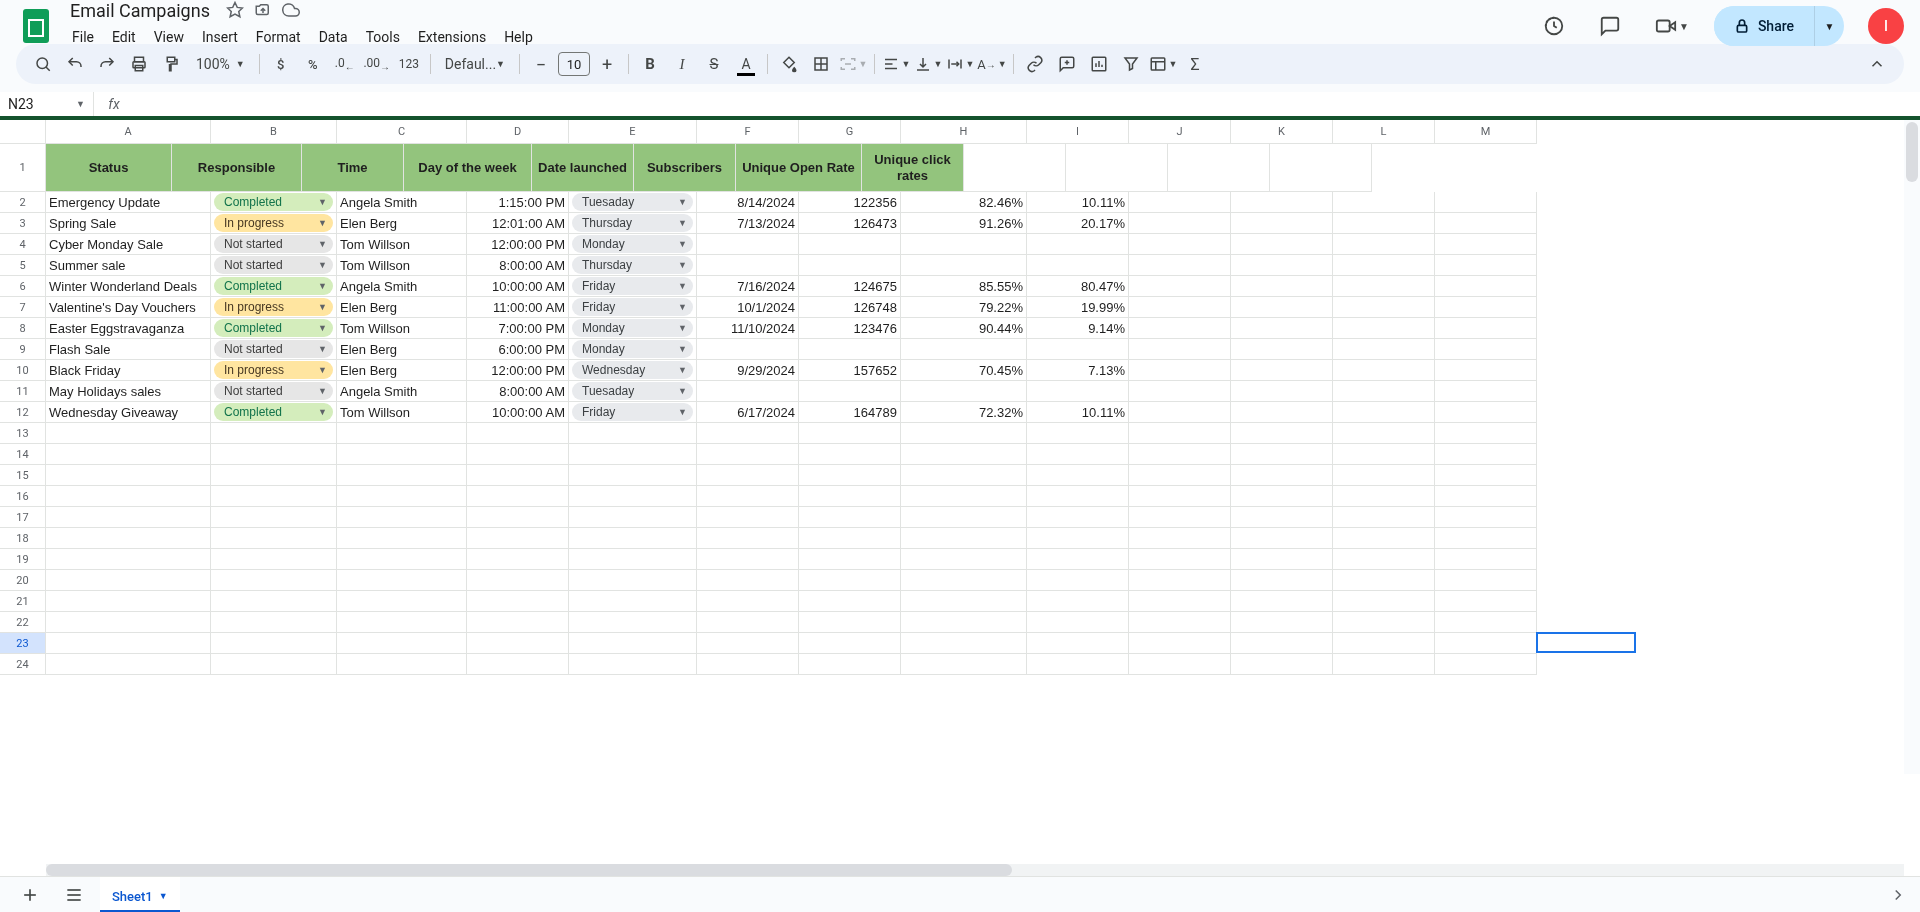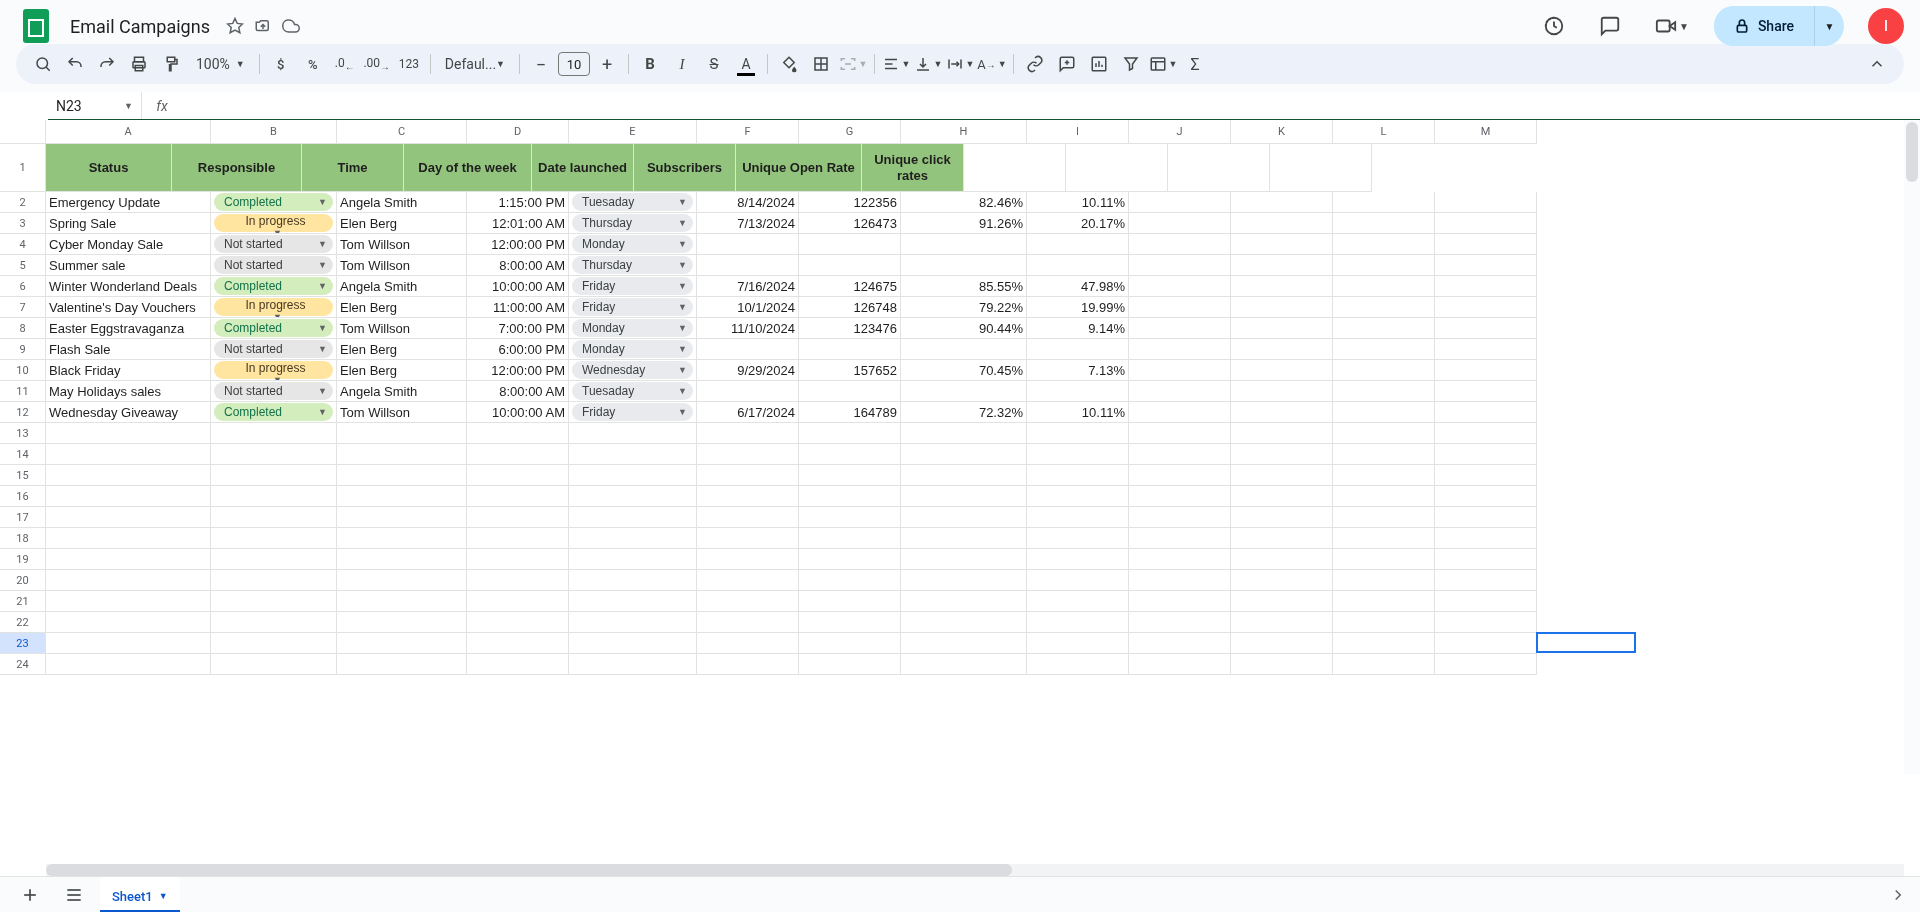--- a/index.html
+++ b/index.html
@@ -25,21 +25,21 @@
 .toolbar-wrap { padding: 0 16px 8px 16px; background: #f9fbfd; }
 .toolbar { background: #edf2fa; border-radius: 24px; height: 40px; display: flex; align-items: center; padding: 0 12px; gap: 2px; }
 .tb-btn { min-width: 30px; height: 30px; display: flex; align-items: center; justify-content: center; color: #444746; cursor: pointer; border-radius: 4px; font-size: 13px; }
 .tb-sep { width: 1px; height: 20px; background: #c7c7c7; margin: 0 4px; }
 .tb-zoom { font-size: 14px; padding: 0 8px; }
 .tb-font { font-size: 14px; padding: 0 8px; min-width: 70px; }
 .tb-fontsize-box { width: 32px; height: 24px; border: 1px solid #747775; border-radius: 4px; display: flex; align-items: center; justify-content: center; font-size: 13px; }
 .text-color-btn { position: relative; }
 .text-color-btn::after { content:""; position:absolute; bottom:3px; left:6px; right:6px; height:3px; background:#000; }
 
-.namebox-row { display: flex; align-items: center; height: 28px; border-bottom: 1px solid #14532d; margin-left: 48px; }
+.namebox-row { display: flex; align-items: center; height: 28px; border-bottom: 4px solid #14532d; }
 .namebox { width: 94px; padding: 0 8px; font-size: 14px; color: #1f1f1f; display:flex; align-items:center; justify-content:space-between; border-right: 1px solid #e1e3e1; height: 100%; }
 .fx-label { width: 40px; color: #5f6368; font-style: italic; text-align: center; }
 .formula-input { flex: 1; height: 100%; border: none; outline: none; font-size: 14px; padding: 0 6px; }
 
 .grid-container { position: relative; height: 654px; overflow: hidden; }
 .corner-box { position: absolute; left: 0; top: 0; width: 46px; height: 24px; background: #fff; border-right: 1px solid #e1e3e1; border-bottom: 1px solid #e1e3e1; z-index: 3; }
 .col-headers { position: absolute; left: 46px; top: 0; height: 24px; display: flex; z-index: 2; }
 .col-header { border-right: 1px solid #e1e3e1; border-bottom: 1px solid #e1e3e1; display: flex; align-items: center; justify-content: center; font-size: 11px; color: #5f6368; background: #fff; cursor: pointer; }
 .row-headers { position: absolute; left: 0; top: 24px; width: 46px; z-index: 2; }
 .row-header { height: 21px; border-right: 1px solid #e1e3e1; border-bottom: 1px solid #e1e3e1; display: flex; align-items: center; justify-content: center; font-size: 11px; color: #5f6368; background: #fff; cursor: pointer; }
@@ -48,21 +48,21 @@
 
 .grid-body { position: absolute; left: 46px; top: 24px; }
 .grid-row { display: flex; height: 21px; }
 .grid-row.tall { height: 48px; }
 .cell { border-right: 1px solid #e1e3e1; border-bottom: 1px solid #e1e3e1; padding: 0 3px; font-size: 13px; font-family: Arial, sans-serif; display: flex; align-items: center; overflow: hidden; white-space: nowrap; background: #fff; cursor: cell; }
 .cell.header-cell { background: #93c47d; font-weight: bold; justify-content: center; text-align: center; white-space: normal; line-height: 1.2; }
 .cell.num { justify-content: flex-end; }
 
 .status-pill { border-radius: 12px; padding: 0 6px 0 10px; height: 18px; font-size: 12px; display: flex; align-items: center; justify-content: space-between; width: 100%; cursor: pointer; }
 .status-completed { background: #d4edbc; color: #11734b; }
-.status-inprogress { background: #ffe5a0; color: #473822; flex-direction: column; }
+.status-inprogress { background: #ffe5a0; color: #473822; }
 .status-notstarted { background: #e6e6e6; color: #3d3d3d; }
 
 .day-pill { background: #e8eaed; border-radius: 12px; padding: 0 6px 0 10px; height: 18px; font-size: 12px; display: flex; align-items: center; justify-content: space-between; width: 100%; cursor: pointer; color: #3c4043; }
 .pill-arrow { font-size: 9px; color: #5f6368; margin-left: 4px; }
 
 .active-cell-outline { position: absolute; border: 2px solid #1a73e8; pointer-events: none; z-index: 5; }
 
 .sheet-tabs { position: absolute; bottom: 0; left: 0; right: 0; height: 36px; background: #f9fbfd; border-top: 1px solid #e1e3e1; display: flex; align-items: center; padding: 0 40px 0 12px; gap: 8px; }
 .sheet-tab-btn { width: 36px; height: 36px; display: flex; align-items: center; justify-content: center; color: #444746; cursor: pointer; border-radius: 4px; }
 .sheet-tab { background: #fff; border-radius: 0; padding: 0 12px; height: 36px; display: flex; align-items: center; gap: 6px; font-size: 13px; color: #0b57d0; font-weight: 500; cursor: pointer; border-top: 3px solid transparent; position: relative; }
@@ -98,20 +98,31 @@
               <path d="M3 7h4l2-2h8a2 2 0 012 2v9a2 2 0 01-2 2H5a2 2 0 01-2-2V7z"></path>
               <path d="M12 10v6M9 13l3-3 3 3"></path>
             </svg>
         </span>
         <span style="color:#5f6368;cursor:pointer;">
           <svg width="18" height="18" viewBox="0 0 24 24" fill="none" stroke="currentColor" stroke-width="2">
               <path d="M18 10h-1.26A8 8 0 109 20h9a5 5 0 000-10z"></path>
             </svg>
         </span>
       </div>
+      <div class="menu-bar" style="padding-left:0;">
+          <span>File</span>
+          <span>Edit</span>
+          <span>View</span>
+          <span>Insert</span>
+          <span>Format</span>
+          <span>Data</span>
+          <span>Tools</span>
+          <span>Extensions</span>
+          <span>Help</span>
+        </div>
     </div>
     <div class="header-right">
       <div class="icon-btn">
         <svg width="22" height="22" viewBox="0 0 24 24" fill="none" stroke="currentColor" stroke-width="2">
             <circle cx="12" cy="12" r="9"></circle>
             <path d="M12 7v5l3 2"></path>
             <path d="M3 12a9 9 0 019-9" stroke-dasharray="2 2"></path>
           </svg>
       </div>
       <div class="icon-btn">
@@ -499,21 +510,21 @@
         <div class="cell num" style="width: 102px;">10:00:00 AM</div>
         <div class="cell" style="width: 128px;">
           <div class="day-pill">
             <span>Friday</span>
             <span class="pill-arrow">▼</span>
           </div>
         </div>
         <div class="cell num" style="width: 102px;">7/16/2024</div>
         <div class="cell num" style="width: 102px;">124675</div>
         <div class="cell num" style="width: 126px;">85.55%</div>
-        <div class="cell num" style="width: 102px;">47.98%</div>
+        <div class="cell num" style="width: 102px;">80.47%</div>
         <div class="cell" style="width: 102px;"></div>
         <div class="cell" style="width: 102px;"></div>
         <div class="cell" style="width: 102px;"></div>
         <div class="cell" style="width: 102px;"></div>
       </div>
       <div class="grid-row">
         <div class="cell" style="width: 165px;">Valentine's Day Vouchers</div>
         <div class="cell" style="width: 126px;">
           <div class="status-pill status-inprogress">
             <span>In progress</span>

